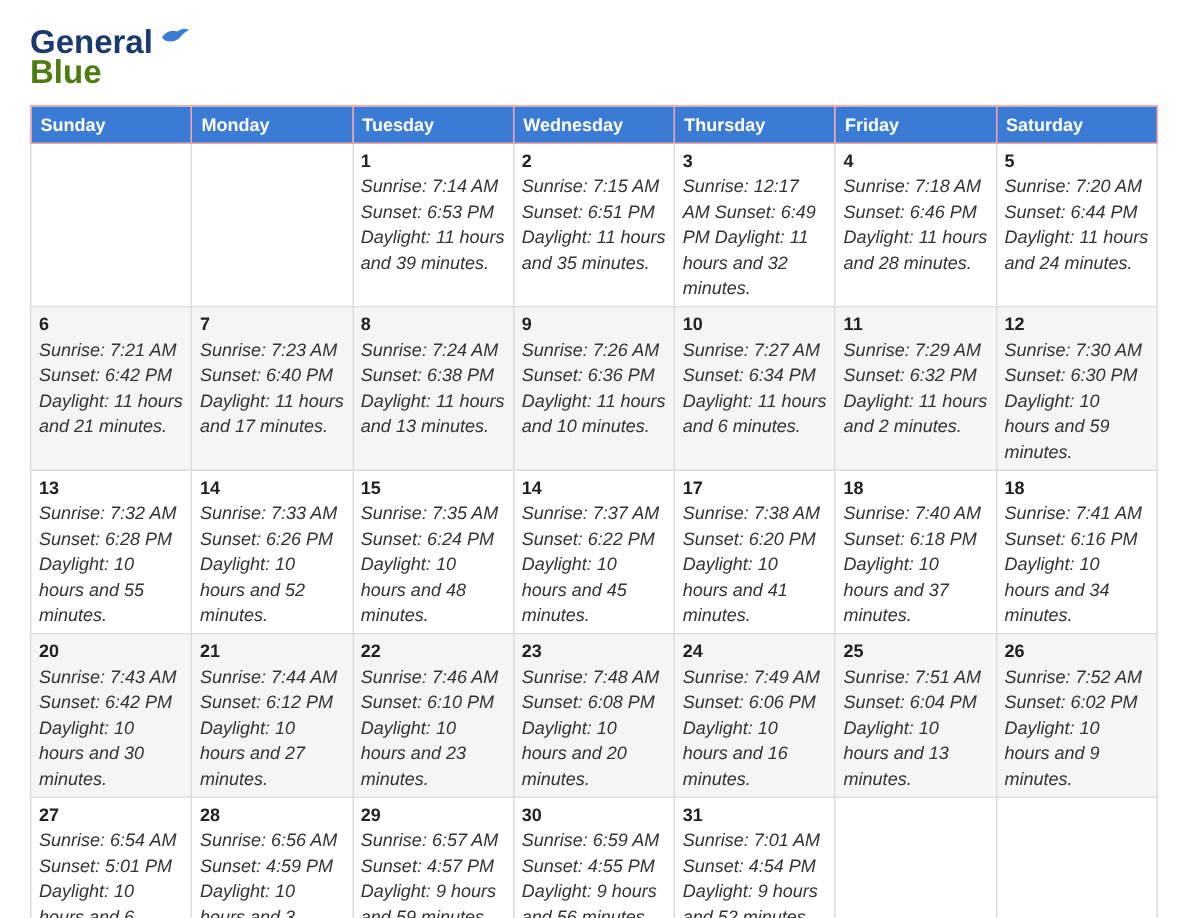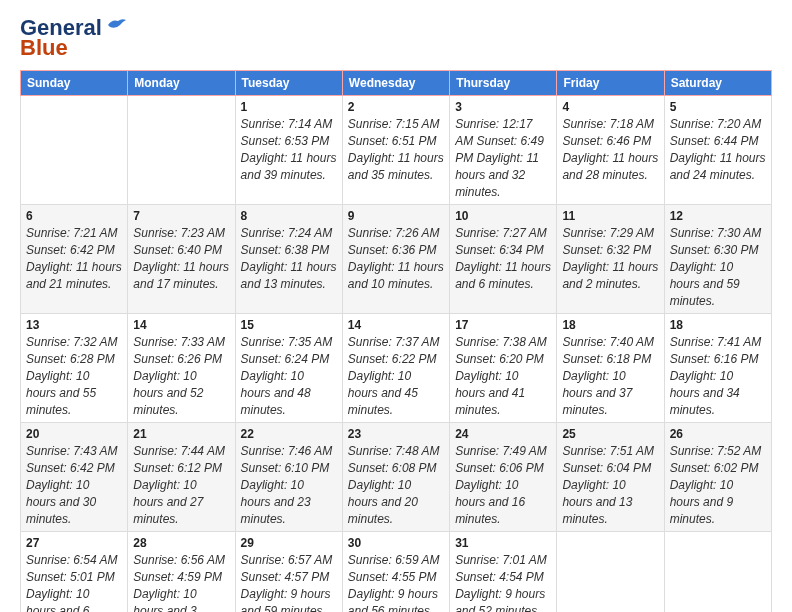--- a/index.html
+++ b/index.html
@@ -102,21 +102,21 @@
   <div class="header">
     <div class="logo">
       <div style="display:flex; align-items:center;">
         <span class="logo-text">
           <span style="color:#1a3a6e;">General</span>
         </span>
         <svg width="22" height="18" viewBox="0 0 22 18" style="margin-left:2px; margin-top:-4px;">
           <path d="M4 8 Q8 2 14 4 Q18 1 22 3 Q18 5 16 8 Q12 12 6 10 Z" fill="#3a7bd5"></path>
         </svg>
       </div>
-      <span class="logo-text" style="color:#c2410c; margin-top:-4px;">Blue</span>
+      <span class="logo-text" style="color:#4d7c0f; margin-top:-4px;">Blue</span>
     </div>
     <div class="title-area">
       <div class="month-title"></div>
       <div class="location"></div>
     </div>
   </div>
 
   <table class="calendar">
     <thead>
       <tr>

